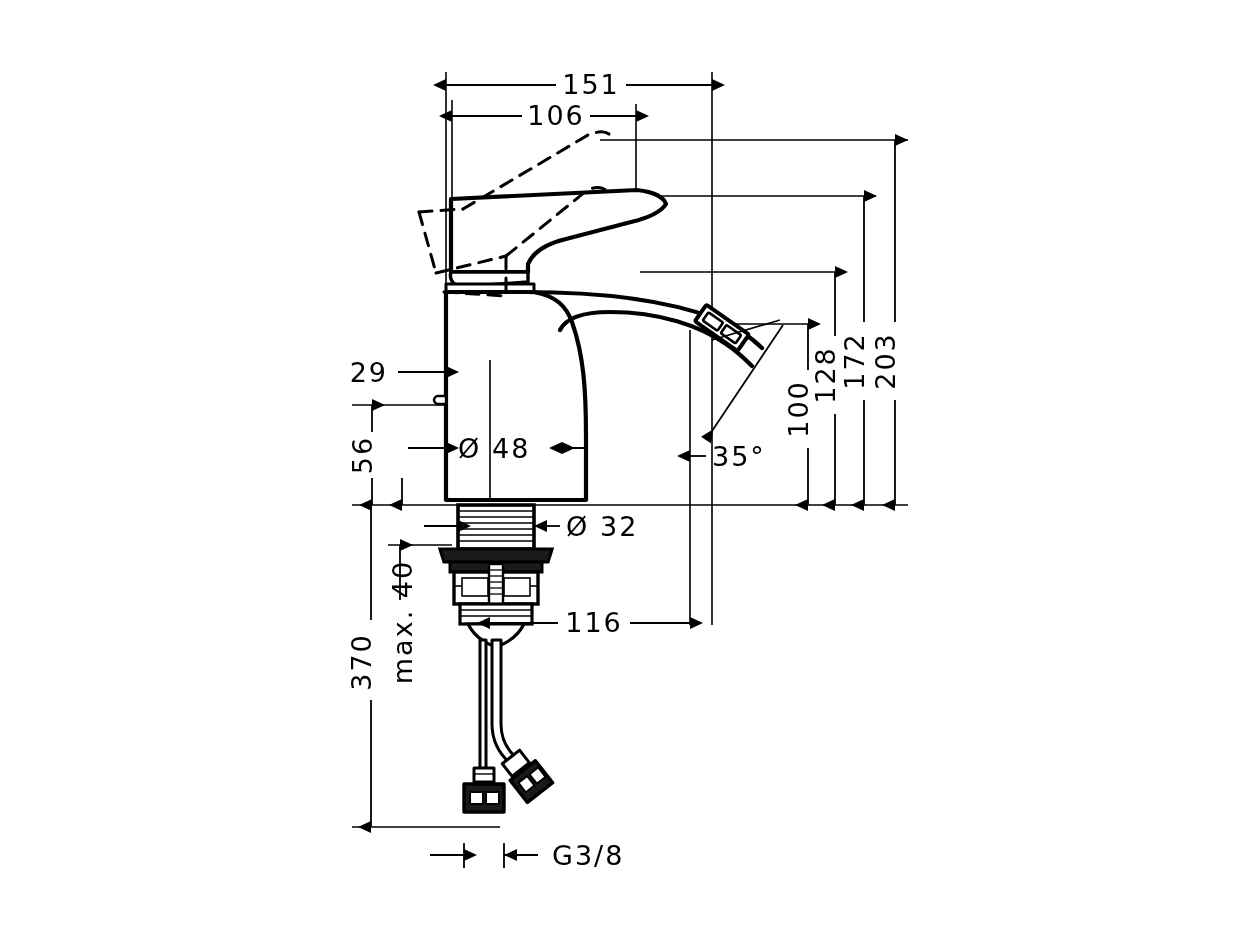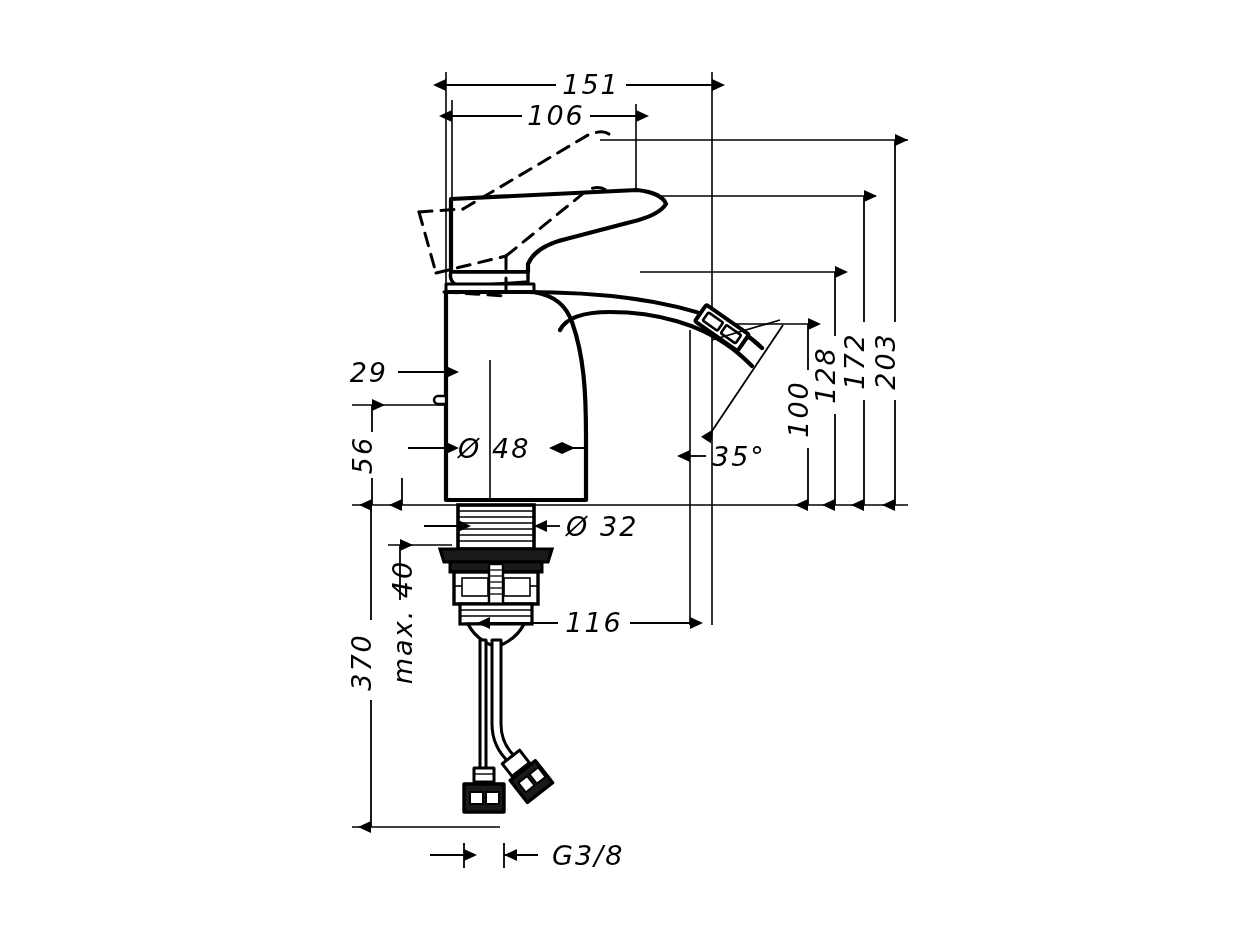--- a/index.html
+++ b/index.html
@@ -10,21 +10,20 @@
   }
   body {
     font-family: "DejaVu Sans", sans-serif;
   }
   #canvas-wrap {
     position: relative;
     width: 1044px;
     height: 943px;
     background: #bef264;
     overflow: hidden;
-    font-style: italic;
   }
   #drawing {
     position: absolute;
     left: 0;
     top: 0;
   }
   .dim-text {
     font-family: "DejaVu Sans", sans-serif;
     font-size: 27px;
     letter-spacing: 2px;

